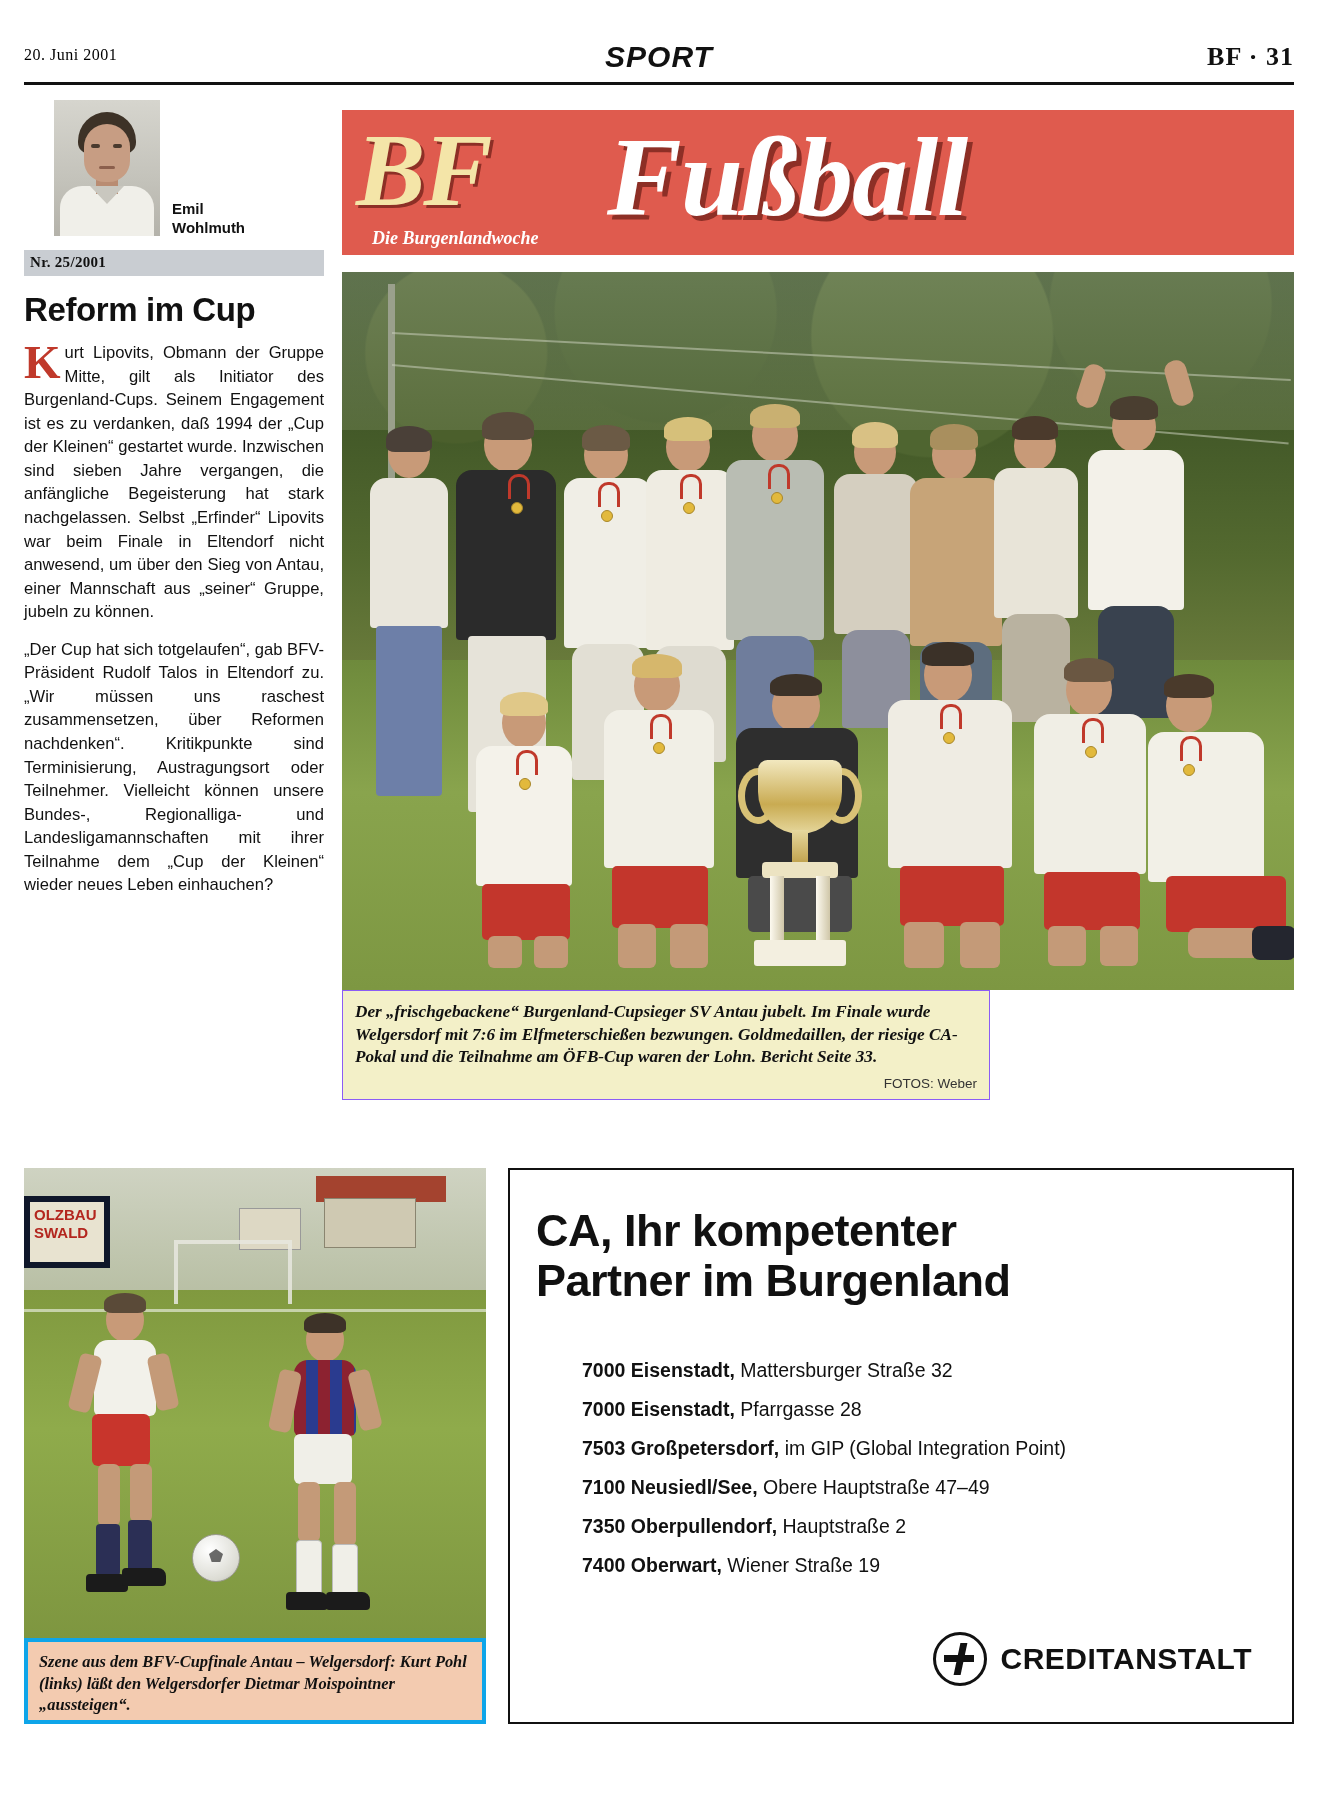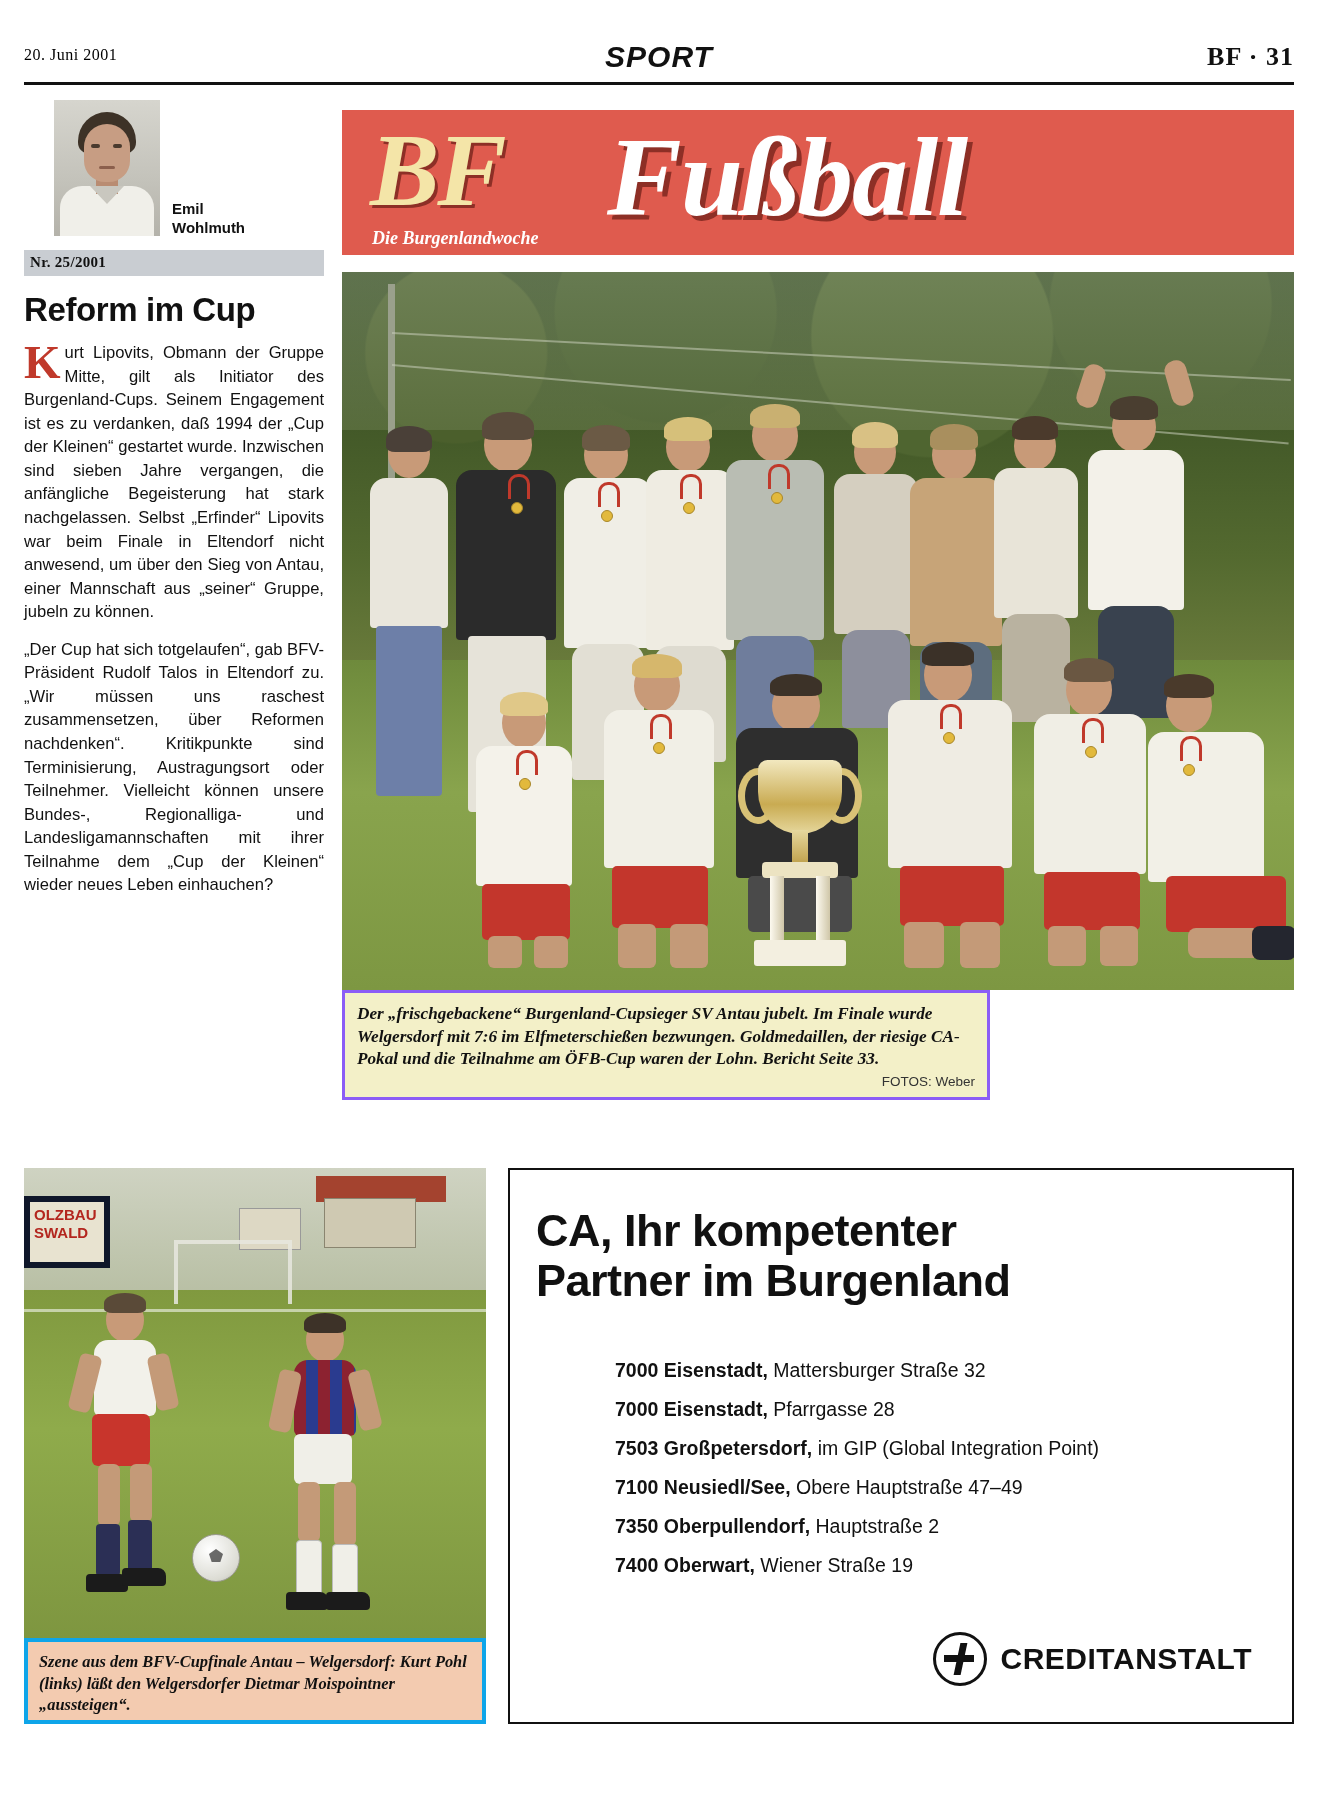--- a/index.html
+++ b/index.html
@@ -199,21 +199,21 @@
     position: absolute;
     left: 342px;
     top: 110px;
     width: 952px;
     height: 145px;
     background: #df5b4e;
     overflow: hidden;
   }
   .banner .bf {
     position: absolute;
-    left: 28px;
+    left: 14px;
     top: 8px;
     font-family: "Liberation Serif", serif;
     font-weight: bold;
     font-style: italic;
     font-size: 104px;
     color: #f4e5a8;
     letter-spacing: -2px;
     text-shadow: 3px 3px 0 #8d2f26;
     line-height: 1;
   }
@@ -370,21 +370,21 @@
     border-radius: 3px;
   }
 
   .caption-main {
     position: absolute;
     left: 342px;
     top: 990px;
     width: 648px;
     height: 110px;
     background: #f3f0c8;
-    border: 3px solid #8b5cf6;
+    border: 1px solid #8b5cf6;
     box-sizing: border-box;
     padding: 10px 12px;
   }
   .caption-main .txt {
     font-family: "Liberation Serif", serif;
     font-style: italic;
     font-weight: bold;
     font-size: 17.2px;
     line-height: 1.32;
     color: #111;
@@ -552,21 +552,21 @@
   }
   .ad h2 {
     margin: 36px 0 0 26px;
     font-size: 45px;
     line-height: 1.12;
     font-weight: bold;
     letter-spacing: -0.5px;
     font-family: "Liberation Sans", sans-serif;
   }
   .ad .branches {
-    margin: 44px 0 0 105px;
+    margin: 44px 0 0 72px;
     font-size: 19.5px;
     line-height: 2.0;
     font-family: "Liberation Sans", sans-serif;
   }
   .ad .branches .b { font-weight: bold; }
   .ad .logo {
     position: absolute;
     right: 40px;
     bottom: 36px;
     display: flex;

